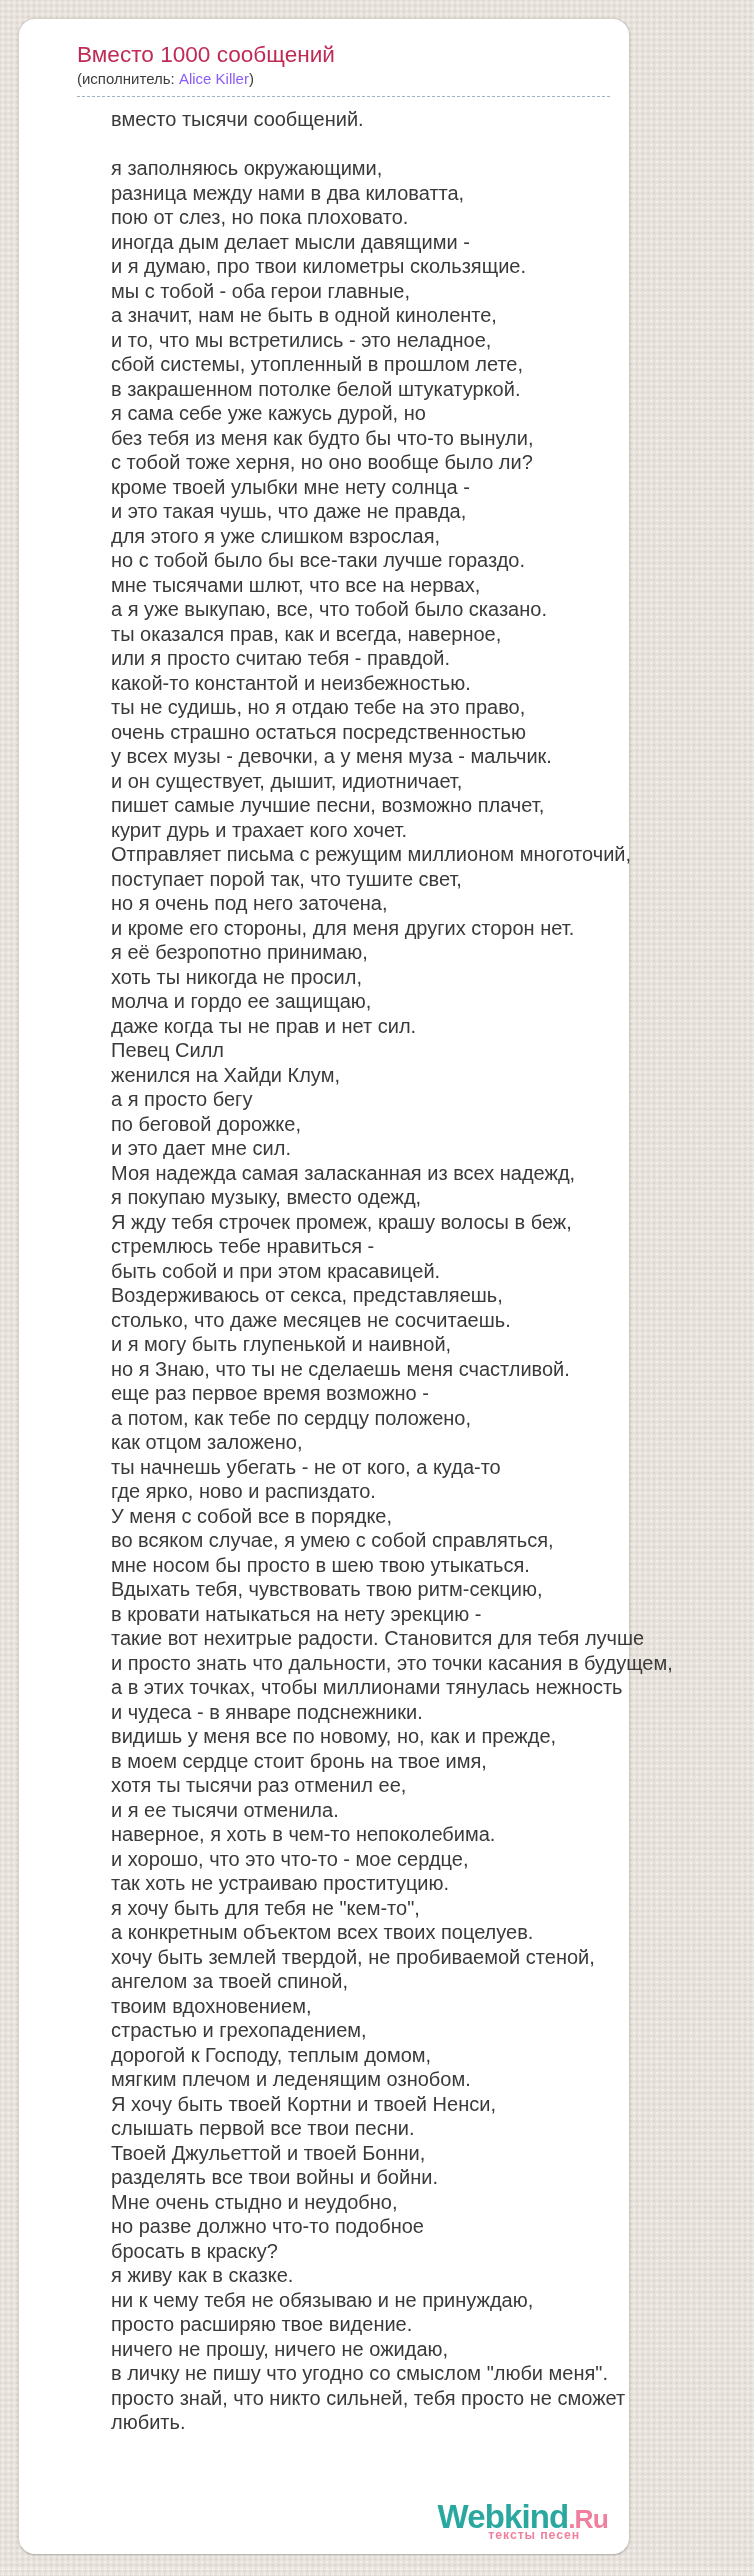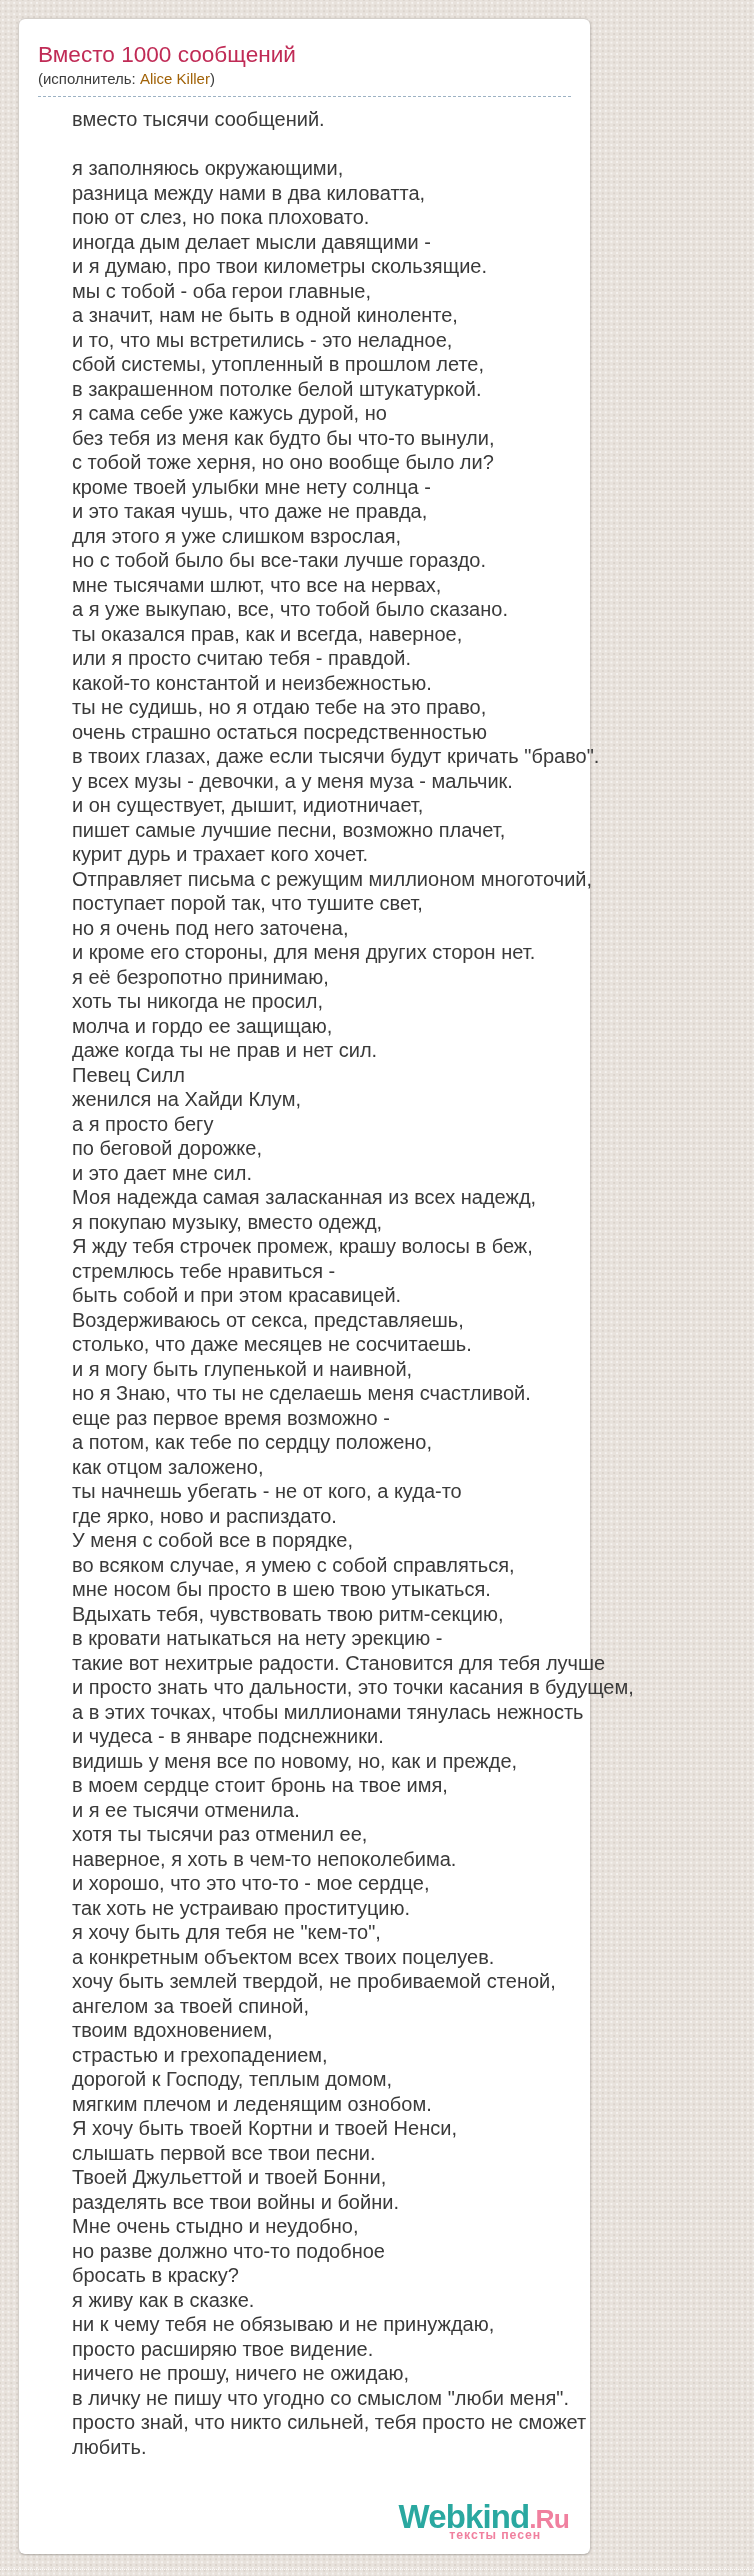--- a/index.html
+++ b/index.html
@@ -26,42 +26,43 @@
     width: 100%;
     border-top: 1.9px dotted rgba(255,255,255,0.85);
   }
   .card {
     position: absolute;
     left: 19px;
     top: 19px;
     width: 571px;
     height: 2535px;
     background: #ffffff;
-    border-radius: 6px;
+    border-radius: 16px;
     box-shadow: 0 0.9px 2.8px rgba(0,0,0,0.18), 0.9px 0.9px 1.9px rgba(0,0,0,0.08);
+    padding-left: 39px;
   }
   .card-inner {
     padding: 22.6px 19px 0 19px;
   }
   .song-title {
     margin: 0;
     font-size: 22.6px;
     font-weight: 400;
     color: #c02b56;
     line-height: 1.15;
   }
   .artist-line {
     margin: 2.8px 0 0 0;
     font-size: 15px;
     color: #3c3c3c;
     padding-bottom: 8.5px;
     border-bottom: 0.9px dashed #9db2c4;
   }
   .artist-link {
-    color: #a16207;
+    color: #8b5cf6;
     text-decoration: none;
     cursor: pointer;
   }
   .lyrics {
     margin-top: 10.4px;
     font-size: 20px;
     line-height: 24.5px;
     color: #3a3a3a;
     margin-left: 34px;
   }
@@ -126,21 +127,20 @@
         <div class="line">и это такая чушь, что даже не правда,</div>
         <div class="line">для этого я уже слишком взрослая,</div>
         <div class="line">но с тобой было бы все-таки лучше гораздо.</div>
         <div class="line">мне тысячами шлют, что все на нервах,</div>
         <div class="line">а я уже выкупаю, все, что тобой было сказано.</div>
         <div class="line">ты оказался прав, как и всегда, наверное,</div>
         <div class="line">или я просто считаю тебя - правдой.</div>
         <div class="line">какой-то константой и неизбежностью.</div>
         <div class="line">ты не судишь, но я отдаю тебе на это право,</div>
         <div class="line">очень страшно остаться посредственностью</div>
-        <div class="line">в твоих глазах, даже если тысячи будут кричать "браво".</div>
         <div class="line">у всех музы - девочки, а у меня муза - мальчик.</div>
         <div class="line">и он существует, дышит, идиотничает,</div>
         <div class="line">пишет самые лучшие песни, возможно плачет,</div>
         <div class="line">курит дурь и трахает кого хочет.</div>
         <div class="line">Отправляет письма с режущим миллионом многоточий,</div>
         <div class="line">поступает порой так, что тушите свет,</div>
         <div class="line">но я очень под него заточена,</div>
         <div class="line">и кроме его стороны, для меня других сторон нет.</div>
         <div class="line">я её безропотно принимаю,</div>
         <div class="line">хоть ты никогда не просил,</div>
@@ -169,22 +169,22 @@
         <div class="line">во всяком случае, я умею с собой справляться,</div>
         <div class="line">мне носом бы просто в шею твою утыкаться.</div>
         <div class="line">Вдыхать тебя, чувствовать твою ритм-секцию,</div>
         <div class="line">в кровати натыкаться на нету эрекцию -</div>
         <div class="line">такие вот нехитрые радости. Становится для тебя лучше</div>
         <div class="line">и просто знать что дальности, это точки касания в будущем,</div>
         <div class="line">а в этих точках, чтобы миллионами тянулась нежность</div>
         <div class="line">и чудеса - в январе подснежники.</div>
         <div class="line">видишь у меня все по новому, но, как и прежде,</div>
         <div class="line">в моем сердце стоит бронь на твое имя,</div>
+        <div class="line">хотя ты тысячи раз отменил ее,</div>
         <div class="line">и я ее тысячи отменила.</div>
-        <div class="line">хотя ты тысячи раз отменил ее,</div>
         <div class="line">наверное, я хоть в чем-то непоколебима.</div>
         <div class="line">и хорошо, что это что-то - мое сердце,</div>
         <div class="line">так хоть не устраиваю проституцию.</div>
         <div class="line">я хочу быть для тебя не "кем-то",</div>
         <div class="line">а конкретным объектом всех твоих поцелуев.</div>
         <div class="line">хочу быть землей твердой, не пробиваемой стеной,</div>
         <div class="line">ангелом за твоей спиной,</div>
         <div class="line">твоим вдохновением,</div>
         <div class="line">страстью и грехопадением,</div>
         <div class="line">дорогой к Господу, теплым домом,</div>

